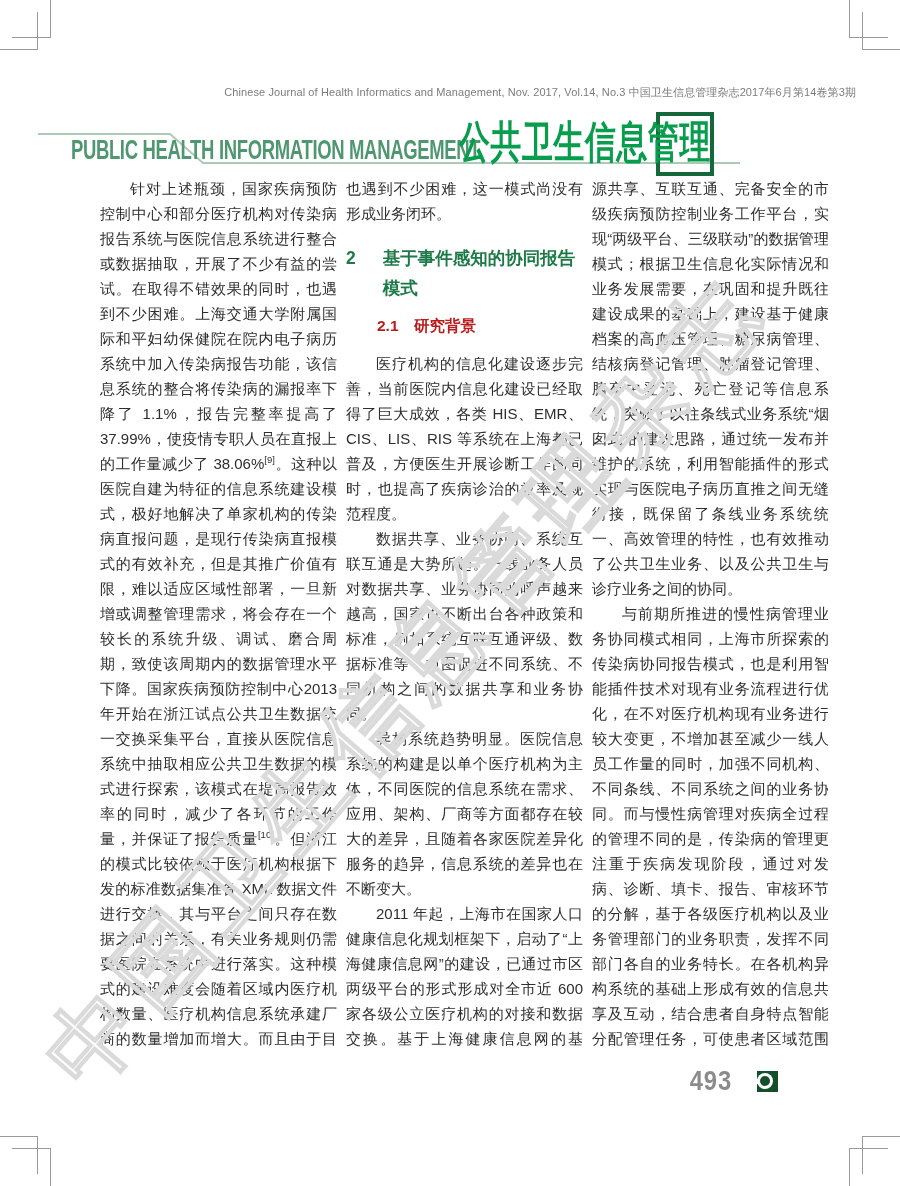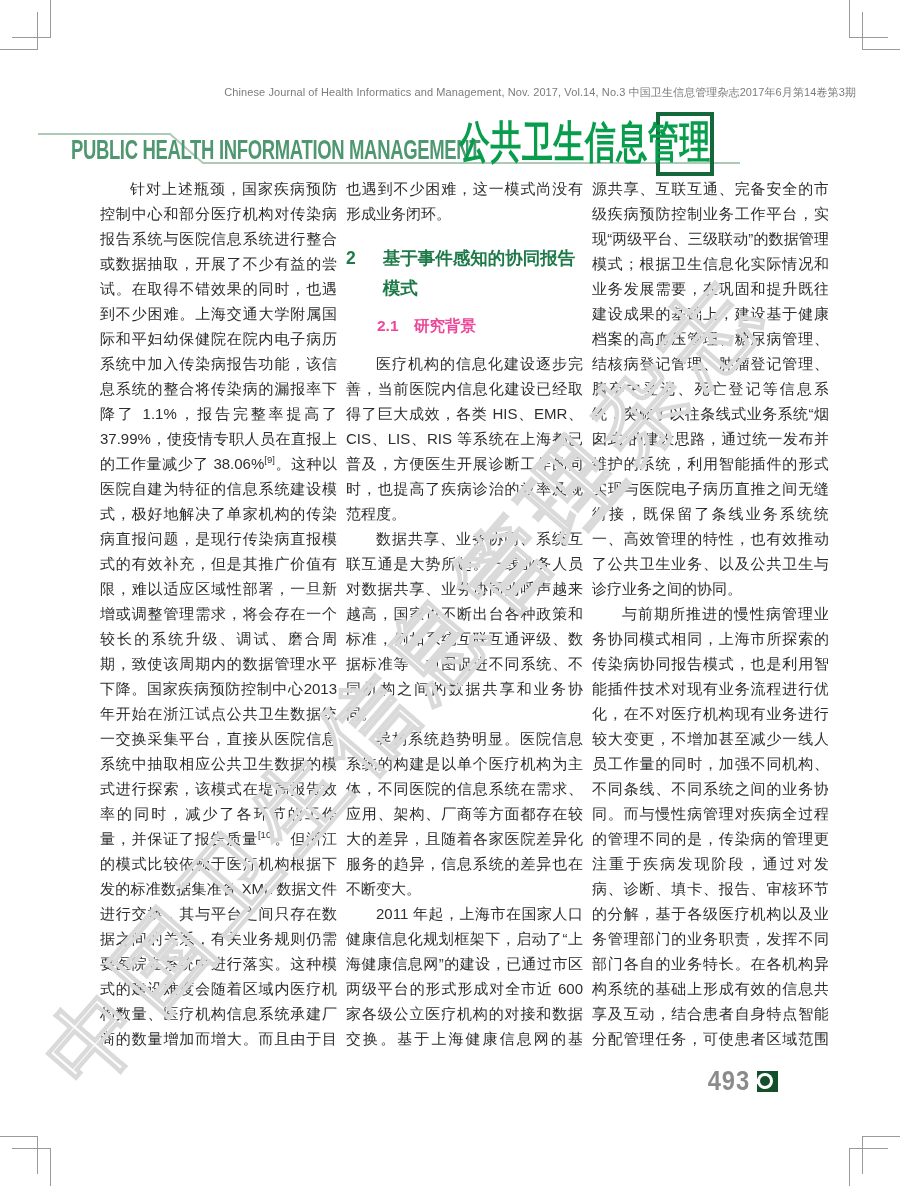--- a/index.html
+++ b/index.html
@@ -54,35 +54,35 @@
     color:#2e2e2e;text-align:justify;}
   .col p{margin:0;}
   .col p.indent{text-indent:2em;}
   sup{font-size:9.5px;line-height:0;vertical-align:super;}
 
   .h2{display:flex;color:#1d7a48;font-weight:bold;font-size:17.5px;
     line-height:30px;margin:17px 0 10px 0;text-align:left;}
   .h2 .h2num{flex:0 0 2.1em;}
   .h2 .h2txt{flex:1;}
   .h3{margin:10px 0 13px 0;font-weight:bold;font-size:15.5px;
-    padding-left:2em;text-align:left;color:#ec4899;}
+    padding-left:2em;text-align:left;color:#b91c1c;}
   .h3 .h3num{margin-right:1em;}
 
   
   .watermark{
     position:absolute;left:-160px;top:622px;width:1120px;height:110px;
     text-align:center;font-size:92px;font-weight:bold;letter-spacing:12px;
     color:transparent;-webkit-text-stroke:1.5px #dadada;
     transform:rotate(-49deg);pointer-events:none;z-index:5;white-space:nowrap;
   }
 
   
   .footer{
     position:absolute;left:0;top:1068px;width:778px;height:26px;
-    display:flex;justify-content:flex-end;align-items:center;gap:7px;
+    display:flex;justify-content:flex-end;align-items:center;gap:25px;
   }
   .pagenum{
     font-size:27px;font-weight:bold;color:#8b8b8b;letter-spacing:1px;
     transform:scaleX(0.88);transform-origin:right center;line-height:1;
   }
   .page-icon{position:relative;width:21px;height:21px;background:#134f2b;
     display:inline-block;flex:0 0 21px;}
   .page-icon .ring{position:absolute;left:0px;top:2.5px;width:16px;height:16px;
     border-radius:50%;background:#ffffff;}
   .page-icon .dot{position:absolute;left:3px;top:5.5px;width:10px;height:10px;

